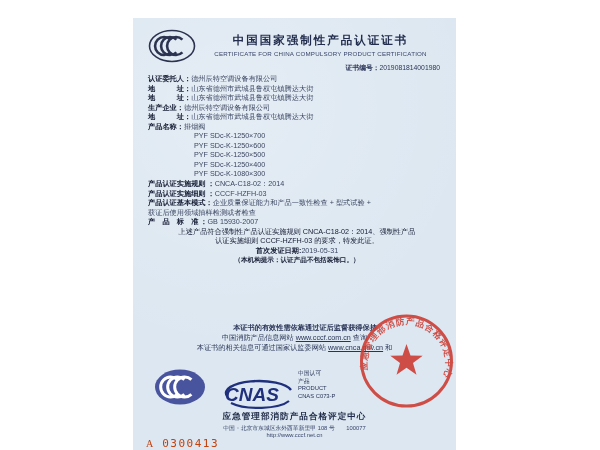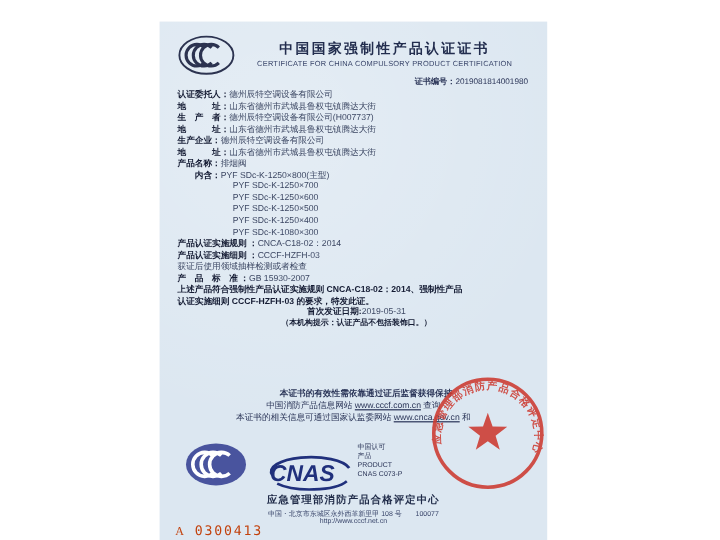--- a/index.html
+++ b/index.html
@@ -21,21 +21,21 @@
   .hdr-sub{position:absolute;left:60px;right:8px;top:32px;text-align:center;
     font-size:6.2px;color:#39456a;letter-spacing:.2px;}
   .cert-no{position:absolute;right:16px;top:45px;font-size:6.8px;color:#2a3457;}
   .cert-no b{font-weight:bold;}
   
   .fields{position:absolute;left:15px;right:10px;top:56px;font-size:7.2px;line-height:9.55px;}
   .row{white-space:nowrap;}
   .row b{font-weight:bold;color:#141b33;}
   .row span{color:#3c4763;}
   .row.cont{padding-left:46px;}
-  .statement{font-weight:bold;color:#141b33;white-space:nowrap;}
+  .statement{font-weight:normal;color:#141b33;white-space:nowrap;text-align:center;}
   .center{text-align:center;white-space:nowrap;}
   .note-line{font-size:6.6px;}
   
   .footnotes{position:absolute;left:0;right:0;top:305px;text-align:center;
     font-size:7.2px;line-height:10.2px;color:#2a3457;}
   .footnotes .b1{font-weight:bold;padding-left:21px;}
   .u{text-decoration:underline;}
   
   .ccc-solid{position:absolute;left:20px;top:349px;}
   .cnas{position:absolute;left:88px;top:352px;}
@@ -73,33 +73,32 @@
   <div class="hdr-title">中国国家强制性产品认证证书</div>
   <div class="hdr-sub">CERTIFICATE FOR CHINA COMPULSORY PRODUCT CERTIFICATION</div>
 
   <div class="cert-no">
     <b>证书编号：</b><span>2019081814001980</span>
   </div>
 
   <div class="fields">
     <div class="row"><b>认证委托人：</b><span>德州辰特空调设备有限公司</span></div>
     <div class="row"><b>地　　　址：</b><span>山东省德州市武城县鲁权屯镇腾达大街</span></div>
-    <div class="row"><b>生　产　者：</b><span>德州辰特空调设备有限公司(H007737)</span></div>
     <div class="row"><b>地　　　址：</b><span>山东省德州市武城县鲁权屯镇腾达大街</span></div>
     <div class="row"><b>生产企业：</b><span>德州辰特空调设备有限公司</span></div>
     <div class="row"><b>地　　　址：</b><span>山东省德州市武城县鲁权屯镇腾达大街</span></div>
     <div class="row"><b>产品名称：</b><span>排烟阀</span></div>
-    <div class="row"><b>　　内含：</b><span>PYF SDc-K-1250×800(主型)</span></div>
     <div class="row cont"><span>PYF SDc-K-1250×700</span></div>
     <div class="row cont"><span>PYF SDc-K-1250×600</span></div>
     <div class="row cont"><span>PYF SDc-K-1250×500</span></div>
     <div class="row cont"><span>PYF SDc-K-1250×400</span></div>
     <div class="row cont"><span>PYF SDc-K-1080×300</span></div>
     <div class="row"><b>产品认证实施规则 ：</b><span>CNCA-C18-02：2014</span></div>
     <div class="row"><b>产品认证实施细则 ：</b><span>CCCF-HZFH-03</span></div>
+    <div class="row"><b>产品认证基本模式：</b><span>企业质量保证能力和产品一致性检查 + 型式试验 +</span></div>
     <div class="row"><span>获证后使用领域抽样检测或者检查</span></div>
     <div class="row"><b>产　品　标　准 ：</b><span>GB 15930-2007</span></div>
     <div class="statement">上述产品符合强制性产品认证实施规则 CNCA-C18-02：2014、强制性产品</div>
     <div class="statement">认证实施细则 CCCF-HZFH-03 的要求，特发此证。</div>
     <div class="row center"><b>首次发证日期:</b><span>2019-05-31</span></div>
     <div class="row center note-line"><b>（本机构提示：认证产品不包括装饰口。）</b></div>
   </div>
 
   <div class="footnotes">
     <div class="b1">本证书的有效性需依靠通过证后监督获得保持</div>

